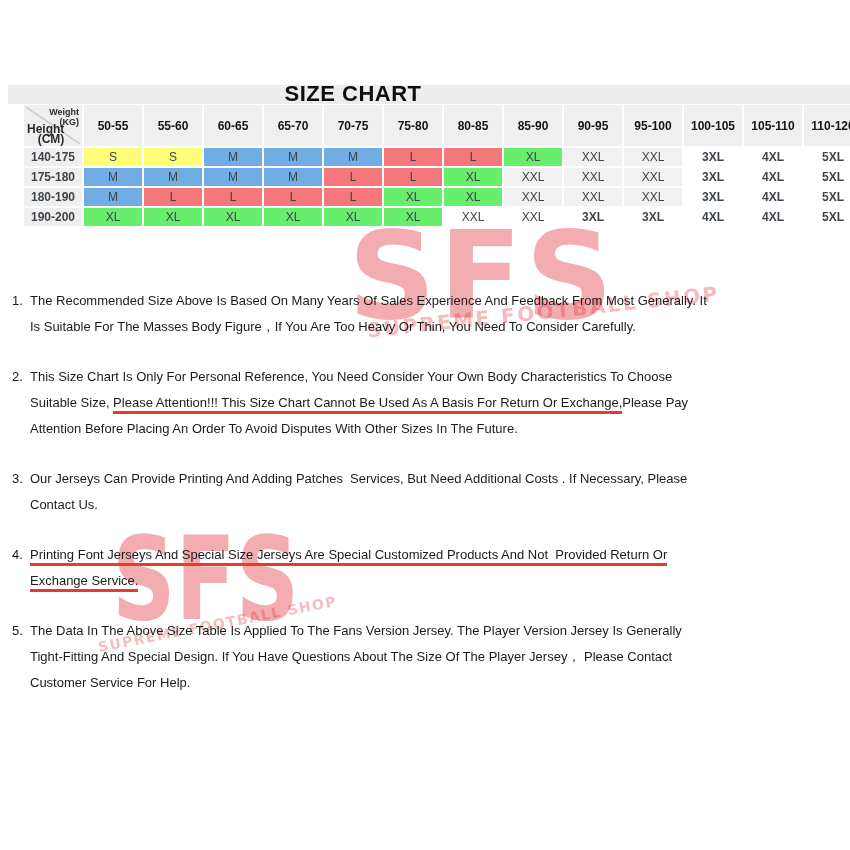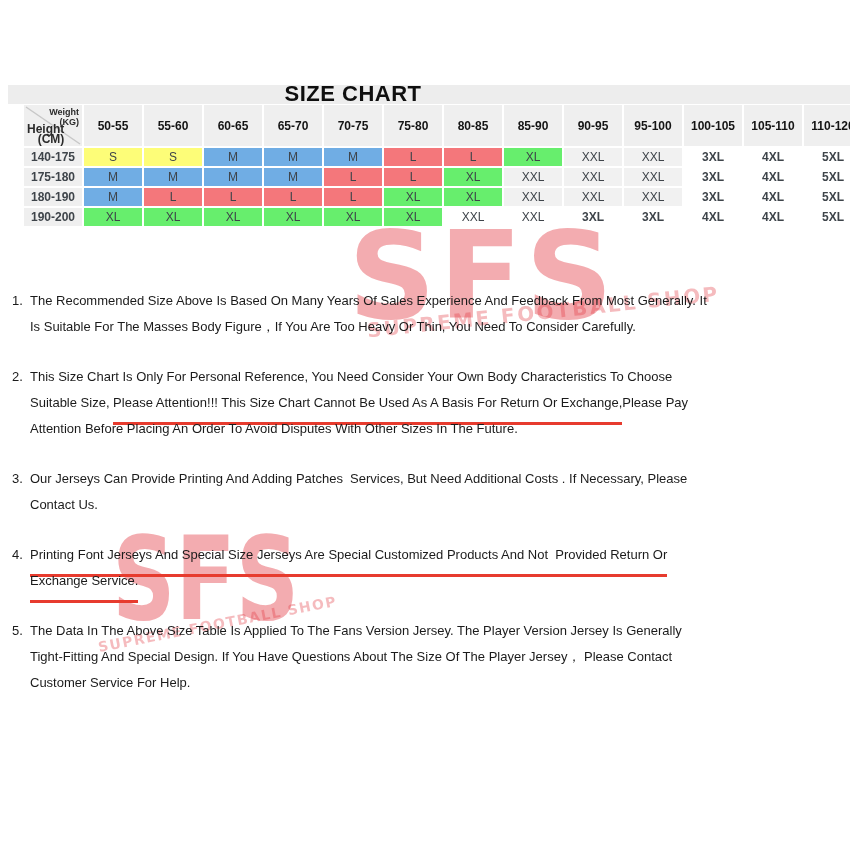--- a/index.html
+++ b/index.html
@@ -42,21 +42,21 @@
   .wm2{left:112px;top:528px;}
   .wm2 .big{font-size:116px;line-height:102px;transform:scaleX(.76);transform-origin:left top;}
   .wm2 .sub{left:-16px;top:88px;font-size:14px;letter-spacing:1.5px;transform:rotate(-11deg);}
 
   
   .notes{position:absolute;left:12px;top:288px;width:830px;z-index:5;
          font-size:13px;line-height:26px;color:#1b1b1b;}
   .note{display:flex;margin:0 0 24px 0;}
   .note-num{width:18px;flex:none;}
   .note-line{white-space:pre;}
-  .redline{border-bottom:3px solid var(--underline);padding-bottom:12px;}
+  .redline{border-bottom:3px solid var(--underline);padding-bottom:1px;}
 </style>
 </head>
 <body>
 
 <div class="canvas">
 
   <div class="titlebar"></div>
   <div class="title">SIZE CHART</div>
 
   <table class="sizetable">

